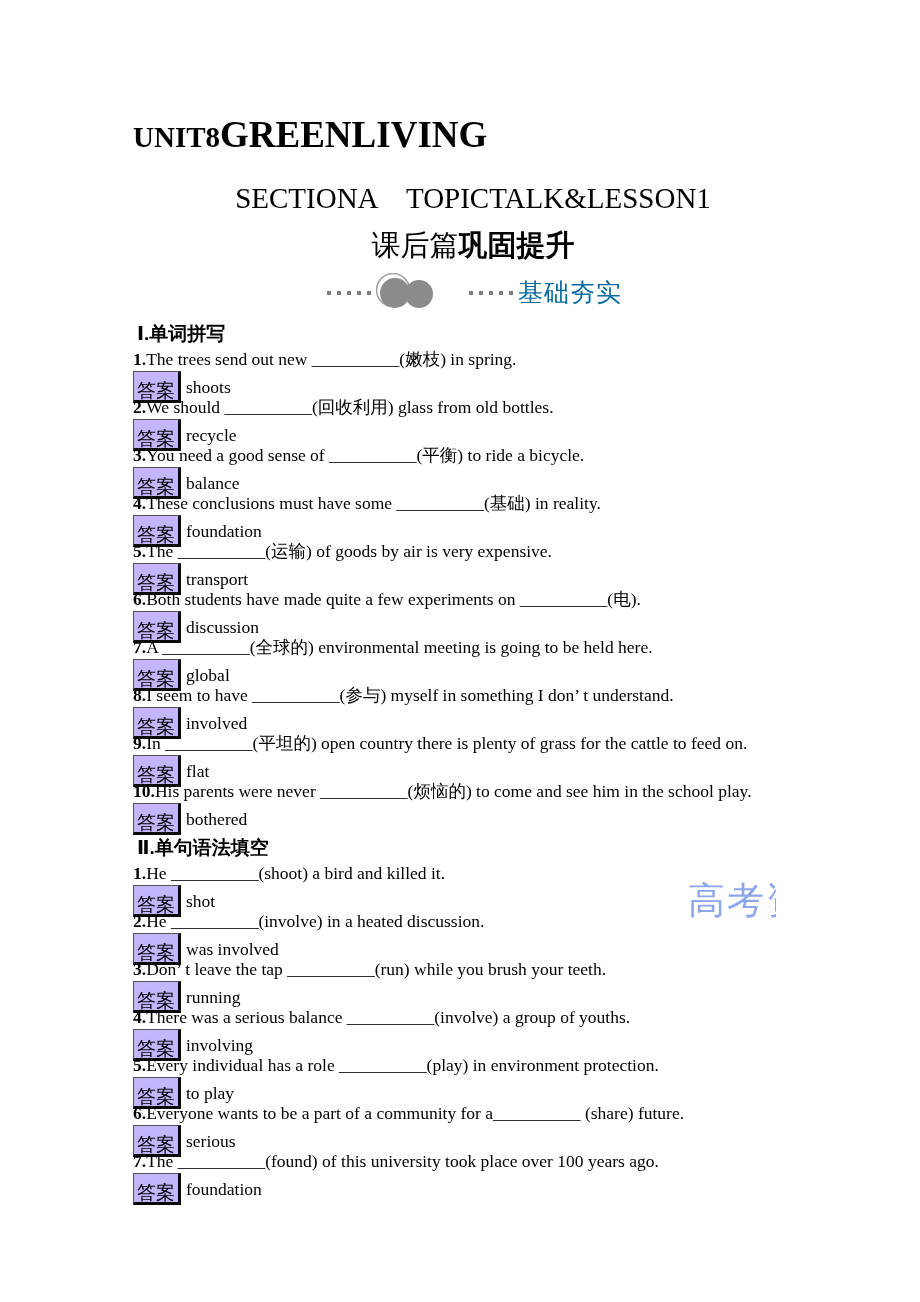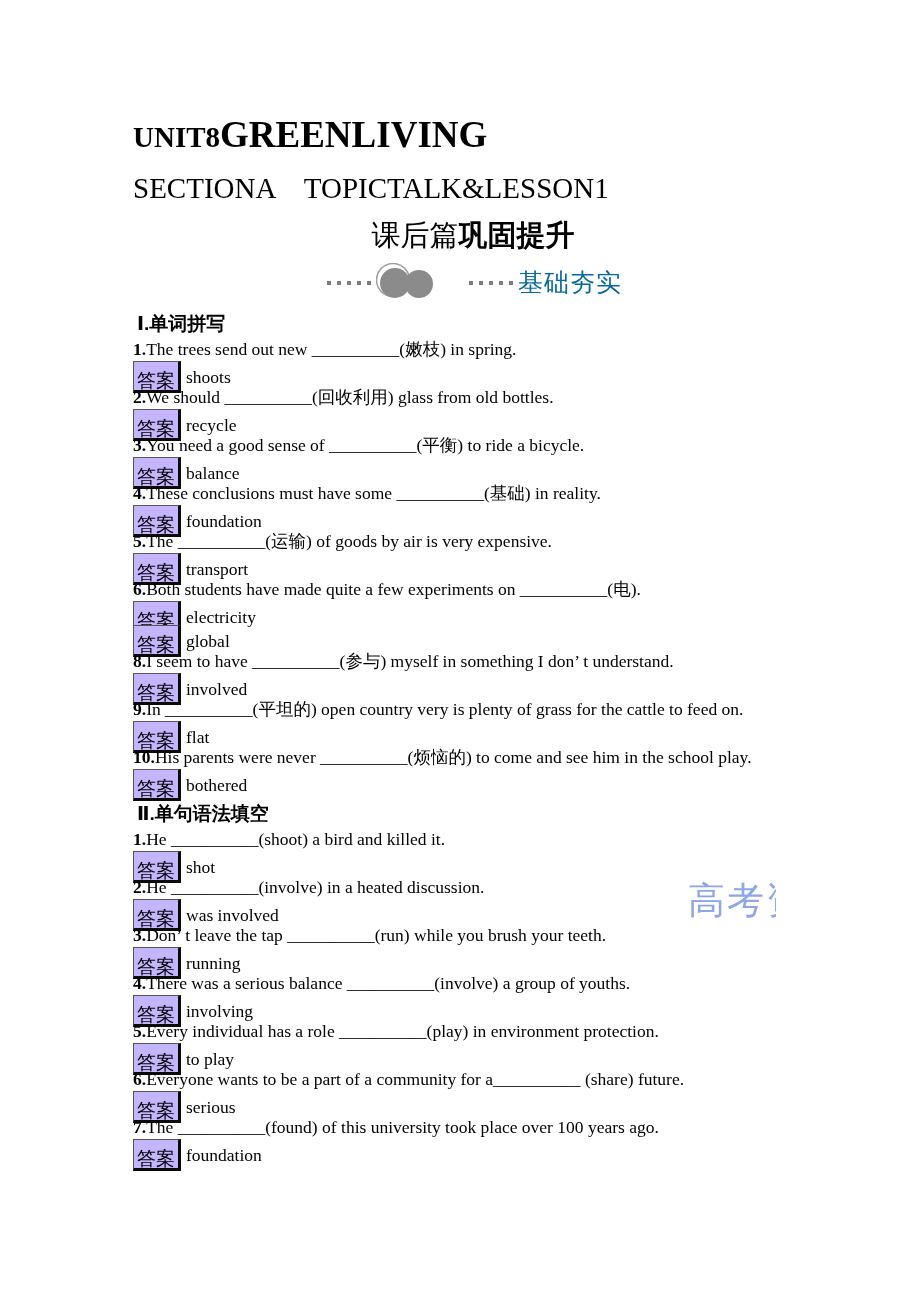--- a/index.html
+++ b/index.html
@@ -15,22 +15,22 @@
 
   
   h1.unit-title{
     margin:0;line-height:38px;font-weight:bold;
     font-family:"Liberation Serif","DejaVu Serif",serif;
     letter-spacing:0;
   }
   .unit-prefix{font-size:29px;}
   .unit-main{font-size:37px;}
   .section-line{
-    margin-top:15px;line-height:34px;font-size:29px;
-    white-space:pre;
+    margin-top:25px;line-height:34px;font-size:29px;
+    text-align:center;white-space:pre;
   }
   .tagline{margin-top:14px;line-height:32px;font-size:29px;text-align:center;}
   .tagline .light{font-weight:normal;}
   .tagline .heavy{
     font-weight:bold;
     font-family:"Liberation Sans","DejaVu Sans",sans-serif;
     text-align:center;
   }
 
   
@@ -127,28 +127,29 @@
   <div class="line q-line"><span class="q-num">3.</span><span>You need a good sense of __________(平衡) to ride a bicycle.</span></div>
   <div class="line a-line"><span class="ans-box"><span>答案</span></span><span class="ans-text">balance</span></div>
 
   <div class="line q-line"><span class="q-num">4.</span><span>These conclusions must have some __________(基础) in reality.</span></div>
   <div class="line a-line"><span class="ans-box"><span>答案</span></span><span class="ans-text">foundation</span></div>
 
   <div class="line q-line"><span class="q-num">5.</span><span>The __________(运输) of goods by air is very expensive.</span></div>
   <div class="line a-line"><span class="ans-box"><span>答案</span></span><span class="ans-text">transport</span></div>
 
   <div class="line q-line"><span class="q-num">6.</span><span>Both students have made quite a few experiments on __________(电).</span></div>
-  <div class="line a-line"><span class="ans-box"><span>答案</span></span><span class="ans-text">electricity</span></div>
+  <div class="line a-line"><span class="ans-box"><span>答案</span></span><span class="ans-text">discussion</span></div>
 
+  <div class="line q-line"><span class="q-num">7.</span><span>A __________(全球的) environmental meeting is going to be held here.</span></div>
   <div class="line a-line"><span class="ans-box"><span>答案</span></span><span class="ans-text">global</span></div>
 
   <div class="line q-line"><span class="q-num">8.</span><span>I seem to have __________(参与) myself in something I don’ t understand.</span></div>
   <div class="line a-line"><span class="ans-box"><span>答案</span></span><span class="ans-text">involved</span></div>
 
-  <div class="line q-line"><span class="q-num">9.</span><span>In __________(平坦的) open country very is plenty of grass for the cattle to feed on.</span></div>
+  <div class="line q-line"><span class="q-num">9.</span><span>In __________(平坦的) open country there is plenty of grass for the cattle to feed on.</span></div>
   <div class="line a-line"><span class="ans-box"><span>答案</span></span><span class="ans-text">flat</span></div>
 
   <div class="line q-line"><span class="q-num">10.</span><span>His parents were never __________(烦恼的) to come and see him in the school play.</span></div>
   <div class="line a-line"><span class="ans-box"><span>答案</span></span><span class="ans-text">bothered</span></div>
 </div>
   </div>
 
   <div class="section">
     <div class="sec-heading">Ⅱ.单句语法填空</div>
     <div>

